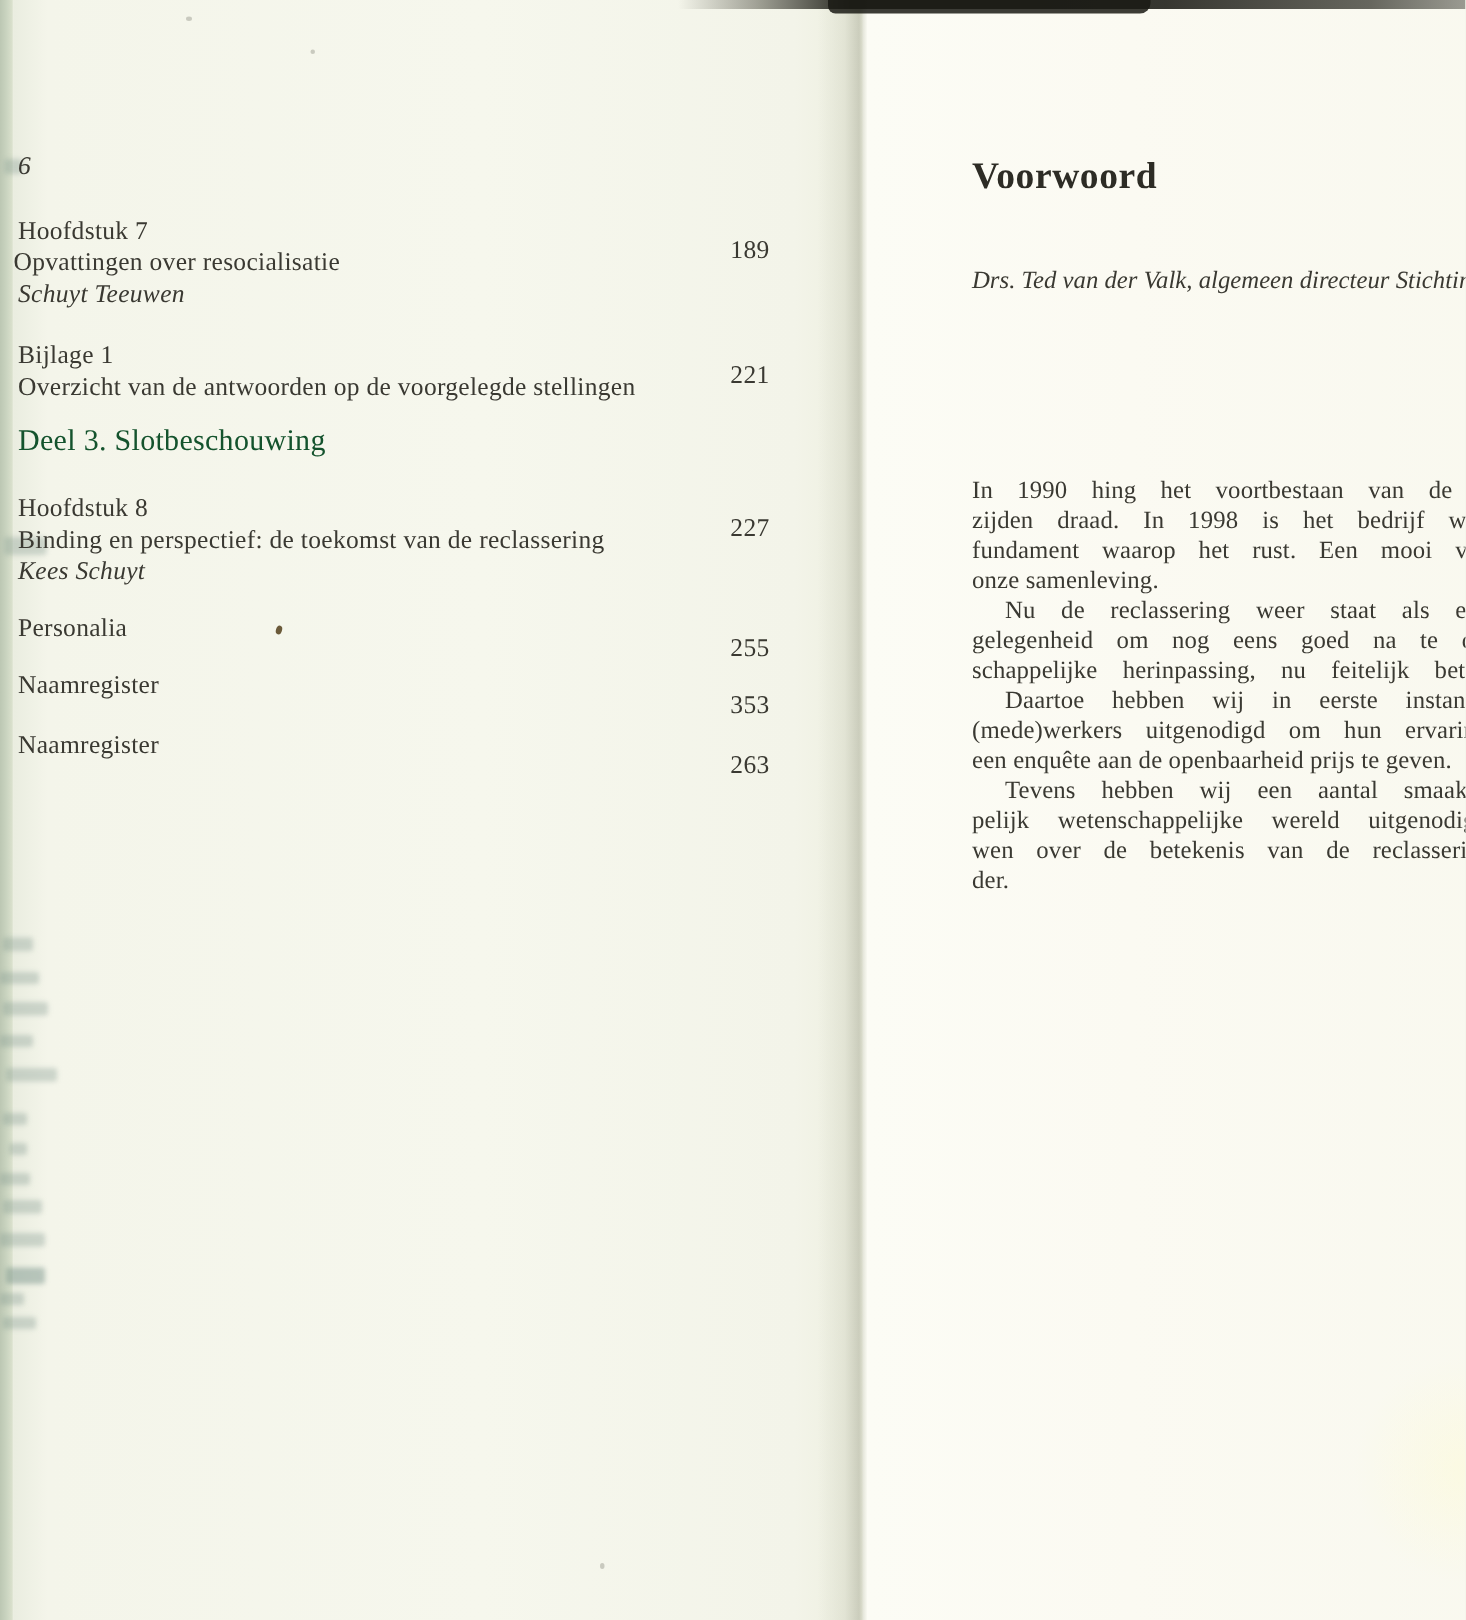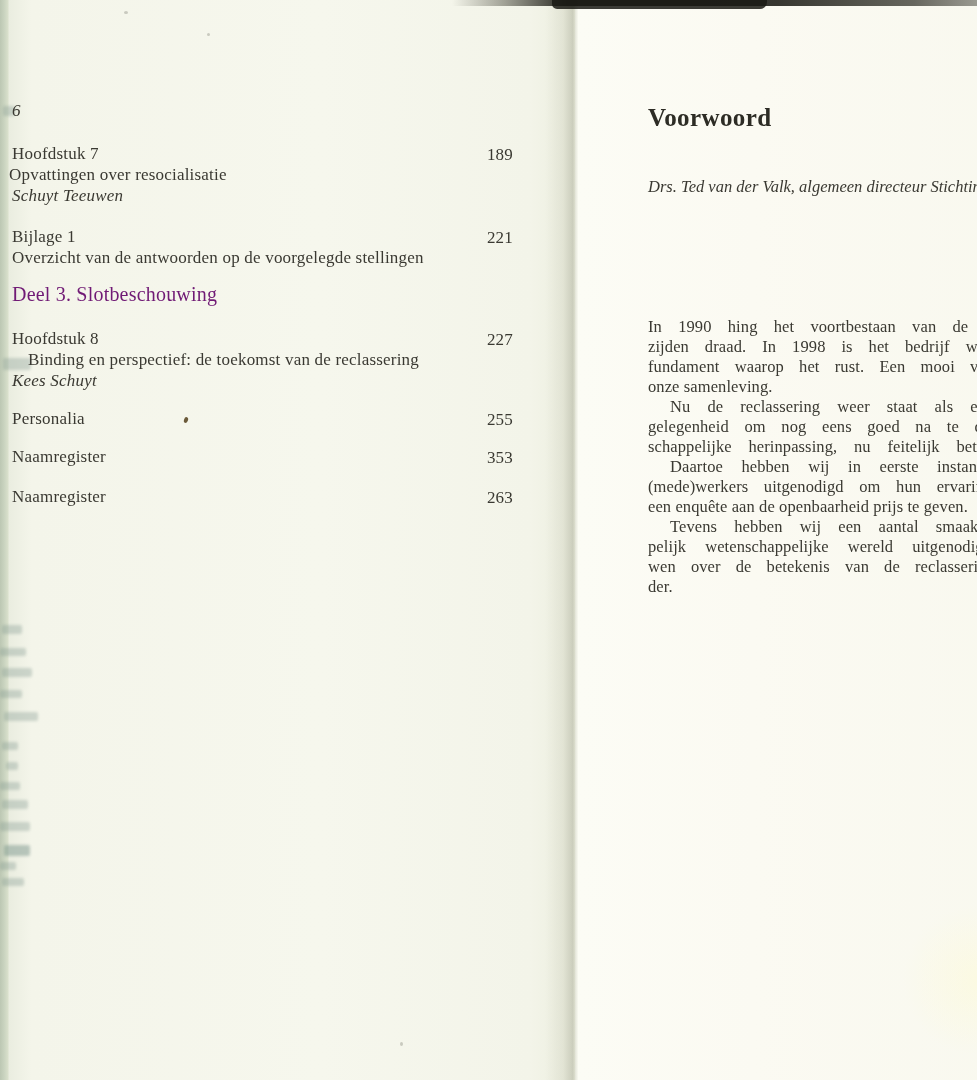--- a/index.html
+++ b/index.html
@@ -36,22 +36,22 @@
   }
   .top-shadow-bump{
     position:absolute;top:0;left:552px;width:215px;height:9px;
     background:rgba(26,26,20,0.85);
     border-radius:0 0 7px 5px;
   }
   
   .tl{position:absolute;font-size:17px;color:#3a3932;letter-spacing:0.2px;white-space:nowrap;}
   .it{font-style:italic;}
   .toc-row{position:absolute;left:12px;width:501px;font-size:17px;color:#3a3932;letter-spacing:0.2px;}
-  .toc-row .pg{float:right;position:relative;top:1px;}
-  .section-heading{position:absolute;left:12px;font-size:20px;color:#701a75;letter-spacing:0.2px;white-space:nowrap;}
+  .toc-row .pg{float:right;position:relative;top:13px;}
+  .section-heading{position:absolute;left:12px;font-size:20px;color:#14532d;letter-spacing:0.2px;white-space:nowrap;}
   .rp-title{position:absolute;left:70px;top:104px;font-size:25px;font-weight:bold;color:#2d2c25;letter-spacing:0.4px;}
   .rp-byline{position:absolute;left:70px;top:177px;width:430px;font-size:16.5px;font-style:italic;color:#3a3932;white-space:nowrap;}
   .bl{position:absolute;left:70px;width:420px;font-size:16.5px;line-height:20px;color:#3a3932;letter-spacing:0.1px;}
   .bl.j{text-align:justify;text-align-last:justify;}
   .bl.ind{text-indent:22px;}
   
   .ghost{position:absolute;background:rgba(125,150,140,0.34);border-radius:2px;filter:blur(1.6px);}
   .speck{position:absolute;background:#6b5a3a;border-radius:50%;}
   .dot{position:absolute;background:rgba(120,120,110,0.35);border-radius:50%;}
 </style>
@@ -117,21 +117,21 @@
   <span class="pg">221</span>
 </div>
 <div class="tl" style="left:12px;top:248px;">Overzicht van de antwoorden op de voorgelegde stellingen</div>
 
 <div class="section-heading" style="top:283px;">Deel 3. Slotbeschouwing</div>
 
 <div class="toc-row" style="top:329px;">
   <span>Hoofdstuk 8</span>
   <span class="pg">227</span>
 </div>
-<div class="tl" style="left:28px;top:350px;">Binding en perspectief: de toekomst van de reclassering</div>
+<div class="tl" style="left:12px;top:350px;">Binding en perspectief: de toekomst van de reclassering</div>
 <div class="tl it" style="left:12px;top:371px;">Kees Schuyt</div>
 
 <div class="toc-row" style="top:409px;">
   <span>Personalia</span>
   <span class="pg">255</span>
 </div>
 
 <div class="toc-row" style="top:447px;">
   <span>Naamregister</span>
   <span class="pg">353</span>

